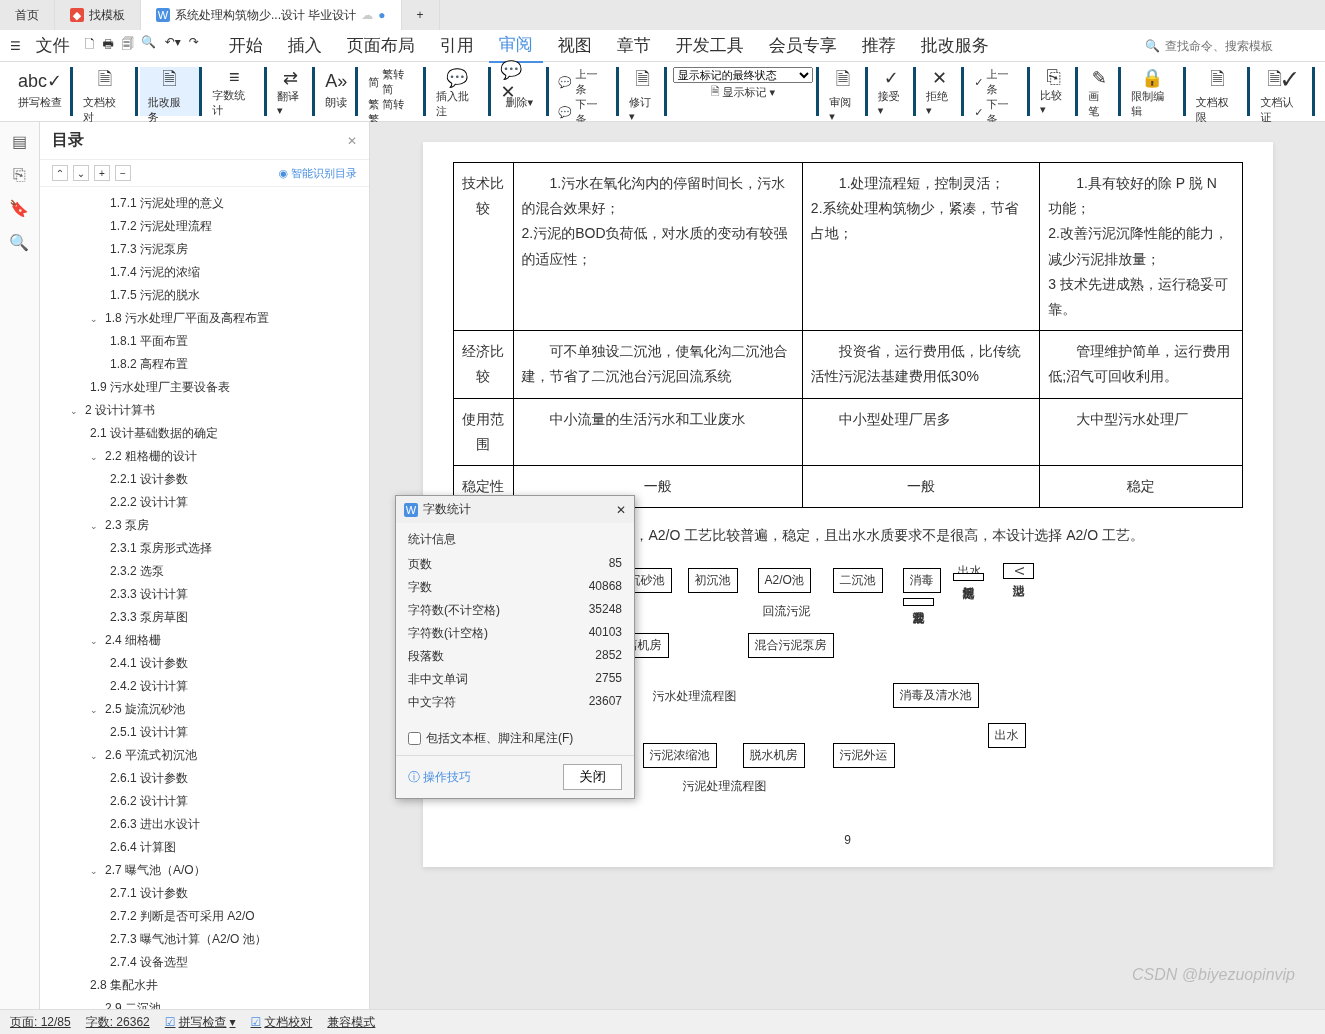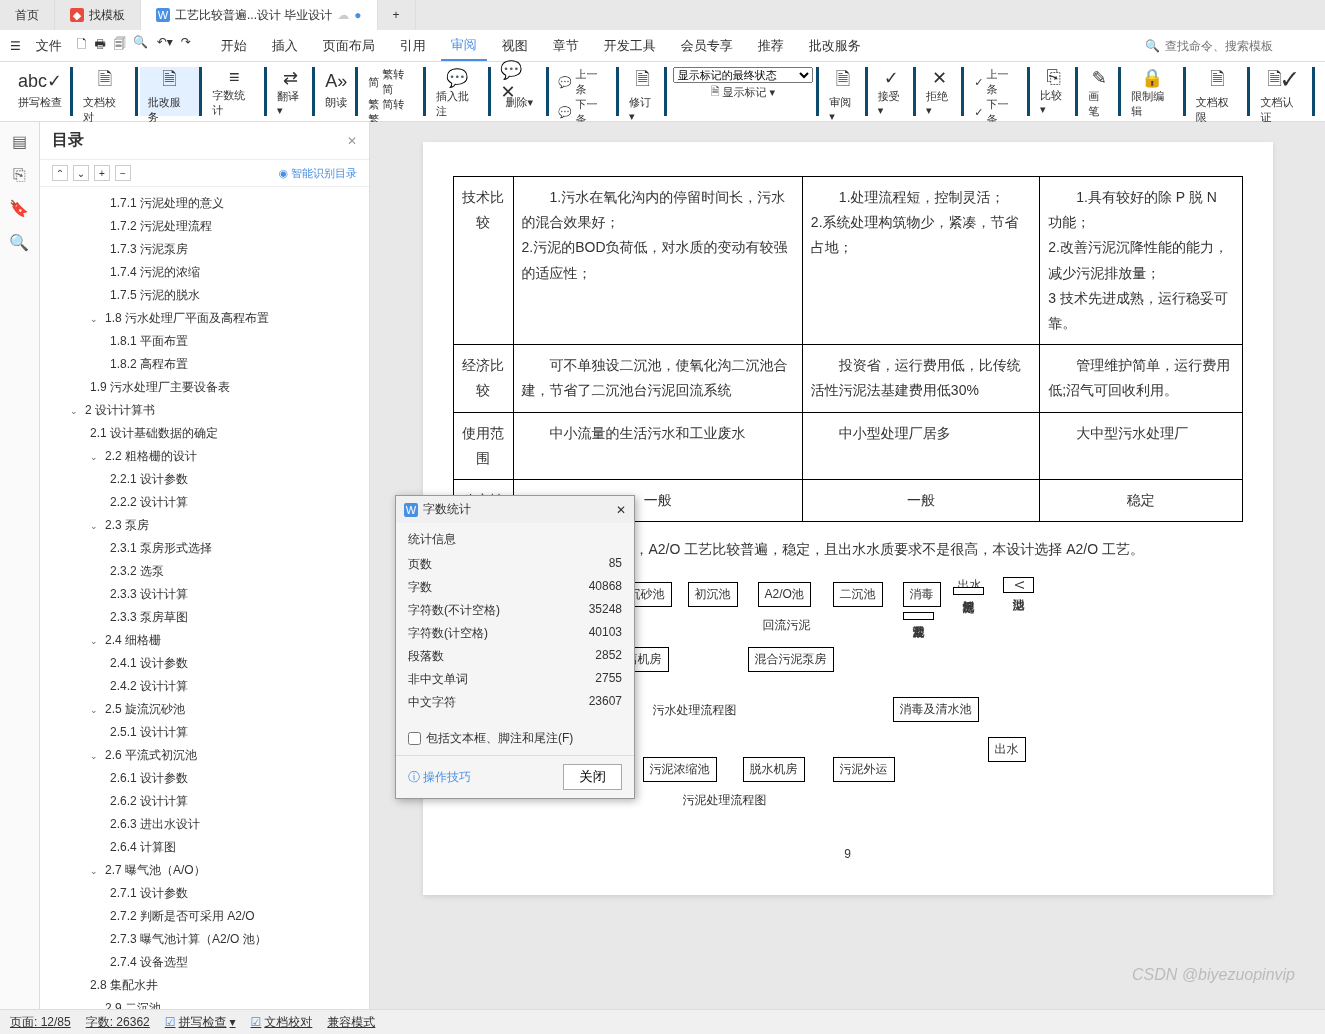--- a/index.html
+++ b/index.html
@@ -4,21 +4,21 @@
 <style>
 * { margin: 0; padding: 0; box-sizing: border-box; font-family: "Microsoft YaHei", sans-serif; }
 body { background: #f5f5f5; width: 1325px; height: 1034px; overflow: hidden; font-size: 12px; color: #333; }
 .tabs { display: flex; background: #e8e8e8; height: 30px; align-items: center; }
 .tab { padding: 0 15px; height: 30px; display: flex; align-items: center; gap: 5px; border-right: 1px solid #ddd; cursor: pointer; }
 .tab.active { background: #fff; }
 .tab-icon { width: 14px; height: 14px; display: inline-flex; align-items: center; justify-content: center; font-size: 11px; }
 .red-icon { background: #e74c3c; color: #fff; border-radius: 2px; }
 .blue-icon { background: #4a90e2; color: #fff; border-radius: 2px; }
 .menubar { display: flex; background: #fff; height: 32px; align-items: center; padding: 0 10px; gap: 5px; border-bottom: 1px solid #ddd; }
-.menu-item { padding: 5px 10px; cursor: pointer; font-size: 13px; }
+.menu-item { padding: 5px 10px; cursor: pointer; font-size: 17px; }
 .menu-item.active { color: #4a90e2; border-bottom: 2px solid #4a90e2; }
 .menu-icons { display: flex; gap: 8px; margin-right: 15px; }
 .search-box { margin-left: auto; display: flex; align-items: center; gap: 5px; color: #999; }
 .search-input { border: none; outline: none; font-size: 12px; color: #7f1d1d; width: 150px; }
 .ribbon { display: flex; background: #fff; padding: 5px 10px; border-bottom: 1px solid #ddd; height: 60px; gap: 2px; }
 .ribbon-group { display: flex; flex-direction: column; align-items: center; padding: 0 8px; border-right: 3px solid #0c4a6e; }
 .ribbon-group.active { background: #e3f0ff; }
 .ribbon-icon { font-size: 18px; height: 28px; display: flex; align-items: center; }
 .ribbon-label { font-size: 11px; color: #333; }
 .ribbon-drop { font-size: 11px; display: flex; align-items: center; gap: 3px; }
@@ -32,21 +32,21 @@
 .toc-tools { display: flex; padding: 5px 12px; gap: 5px; border-bottom: 1px solid #eee; }
 .toc-tool { width: 16px; height: 16px; border: 1px solid #ccc; font-size: 10px; display: flex; align-items: center; justify-content: center; cursor: pointer; }
 .toc-smart { margin-left: auto; color: #4a90e2; font-size: 11px; display: flex; align-items: center; gap: 3px; }
 .toc-list { flex: 1; overflow-y: auto; padding: 5px 0; }
 .toc-item { padding: 3px 12px; cursor: pointer; display: flex; align-items: center; gap: 5px; font-size: 12px; }
 .toc-chev { font-size: 9px; color: #666; width: 10px; }
 .indent-1 { padding-left: 30px; }
 .indent-2 { padding-left: 50px; }
 .indent-3 { padding-left: 70px; }
 .doc-area { flex: 1; background: #e8e8e8; overflow: auto; position: relative; padding: 20px; }
-.page { background: #fff; margin: 0 auto; width: 850px; padding: 34px 30px; box-shadow: 0 2px 5px rgba(0,0,0,0.1); font-family: SimSun, serif; font-size: 14px; }
+.page { background: #fff; margin: 0 auto; width: 850px; padding: 20px 30px; box-shadow: 0 2px 5px rgba(0,0,0,0.1); font-family: SimSun, serif; font-size: 14px; }
 .doc-table { border-collapse: collapse; width: 100%; margin-bottom: 15px; }
 .doc-table td { border: 1px solid #000; padding: 8px; vertical-align: top; line-height: 1.8; }
 .row-label { text-align: center; width: 60px; }
 .dialog { position: absolute; left: 395px; top: 495px; width: 240px; background: #f5f5f5; border: 1px solid #999; box-shadow: 2px 2px 8px rgba(0,0,0,0.3); font-size: 12px; z-index: 100; }
 .dialog-title { display: flex; align-items: center; padding: 5px 8px; background: #f0f0f0; gap: 5px; }
 .dialog-close { margin-left: auto; cursor: pointer; }
 .dialog-body { padding: 8px 12px; }
 .stat-row { display: flex; justify-content: space-between; padding: 3px 0; }
 .dialog-check { padding: 8px 12px; display: flex; align-items: center; gap: 5px; }
 .dialog-footer { display: flex; padding: 8px 12px; align-items: center; border-top: 1px solid #ddd; }
@@ -67,21 +67,21 @@
 <div class="tabs">
   <div class="tab">
       <span>首页</span>
     </div>
   <div class="tab">
       <span class="tab-icon red-icon">◆</span>
       <span>找模板</span>
     </div>
   <div class="tab active">
       <span class="tab-icon blue-icon">W</span>
-      <span>工艺比较普遍...设计 毕业设计</span> 
+      <span>系统处理构筑物少...设计 毕业设计</span> 
       <span style="color:#ccc">☁</span> 
       <span style="color:#4a90e2">●</span>
     </div>
   <div class="tab">
       <span>+</span>
     </div>
 </div>
 
 <div class="menubar">
   <span>☰</span>

